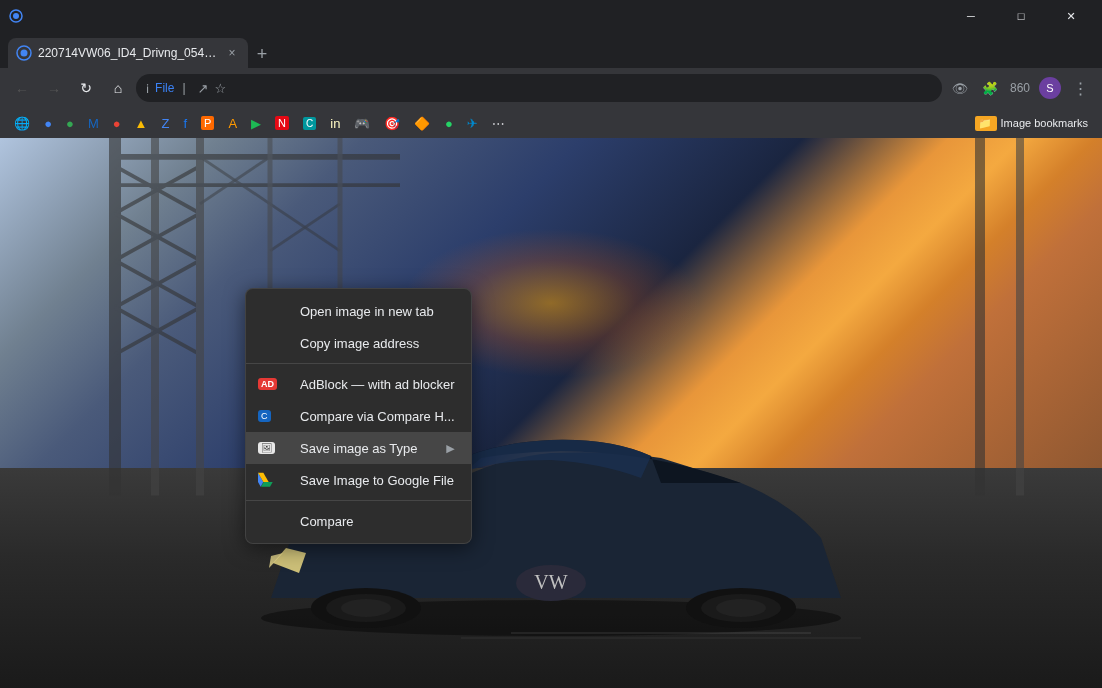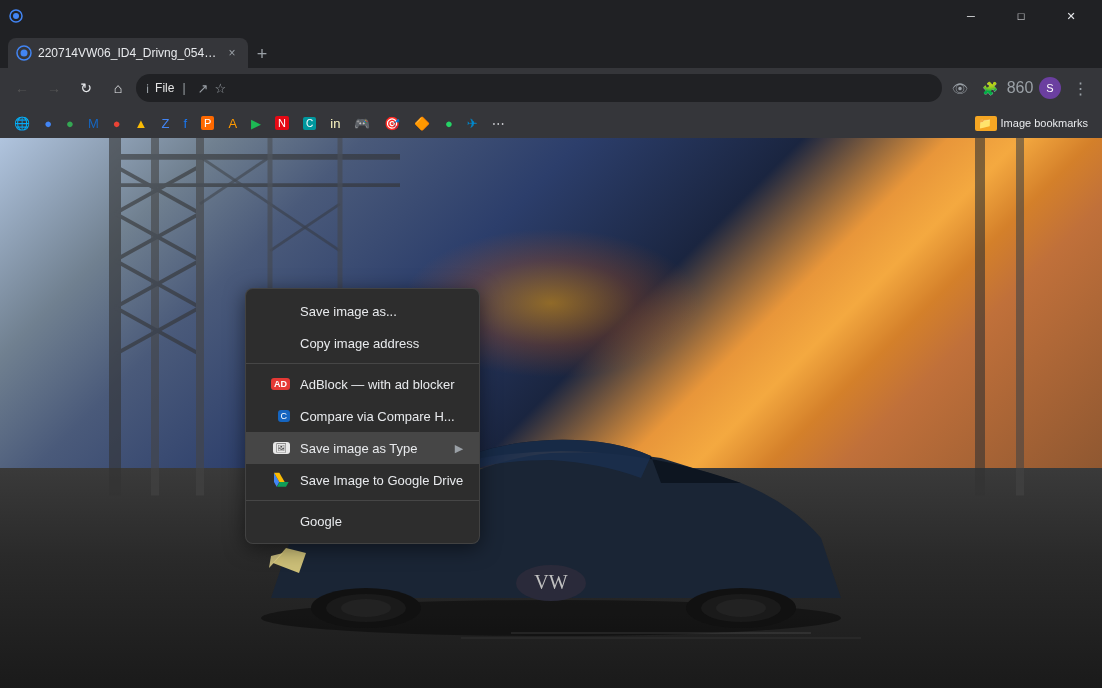--- a/index.html
+++ b/index.html
@@ -191,21 +191,21 @@
       padding: 0 16px 0 12px;
       color: #e8eaed;
       font-size: 13px;
       cursor: pointer;
       gap: 10px;
       position: relative;
     }
     .menu-item.highlighted { background: rgba(255,255,255,0.12); }
     .menu-item-icon {
       width: 32px; height: 18px;
-      display: flex; align-items: center; justify-content: flex-end;
+      display: flex; align-items: center; justify-content: flex-start;
       flex-shrink: 0;
       font-size: 13px;
     }
     .menu-item-label {
       flex: 1;
       white-space: nowrap;
       overflow: hidden;
       text-overflow: ellipsis;
     }
     .menu-item-arrow {
@@ -290,31 +290,31 @@
 </div>
 
 <div class="nav-bar">
   <div class="nav-btn" style="color:#555;">←</div>
   <div class="nav-btn" style="color:#555;">→</div>
   <div class="nav-btn active">↻</div>
   <div class="nav-btn active">⌂</div>
 
   <div class="address-bar">
     <span class="address-icon">ℹ</span>
-    <span style="color:#e5e5e5;font-size:12px;">File</span>
+    <span style="color:#3b82f6;font-size:12px;">File</span>
     <span style="color:#9aa0a6;font-size:12px;margin:0 2px;">|</span>
     <span style="color:#9aa0a6;font-size:13px;margin-left:4px;">↗</span>
     <span style="color:#9aa0a6;font-size:13px;">☆</span>
   </div>
 
   <div class="nav-actions">
     <div class="nav-btn" style="font-size:13px;">👁</div>
     <div class="nav-btn" style="font-size:13px;">🧩</div>
     <div class="nav-btn" style="font-size:10px;position:relative;">
-      <span style="font-size:16px;color:#9aa0a6;">860</span>
+      <span style="font-size:12px;color:#9aa0a6;">860</span>
     </div>
     <div class="nav-btn">
       <div style="width:22px;height:22px;border-radius:50%;background:#6b3fa0;display:flex;align-items:center;justify-content:center;font-size:11px;color:white;">S</div>
     </div>
     <div class="nav-btn" style="font-size:16px;letter-spacing:-1px;">⋮</div>
   </div>
 </div>
 
 <div class="bookmarks-bar">
 
@@ -445,21 +445,21 @@
 
     <line x1="300" y1="295" x2="600" y2="295" stroke="rgba(255,255,255,0.15)" stroke-width="1"></line>
     <line x1="250" y1="300" x2="650" y2="300" stroke="rgba(255,255,255,0.08)" stroke-width="1"></line>
   </svg>
 
   <div style="position:absolute;top:90px;left:50%;transform:translateX(-50%);width:300px;height:150px;background:radial-gradient(ellipse,rgba(255,165,0,0.5) 0%,rgba(255,100,0,0.2) 40%,transparent 70%);border-radius:50%;"></div>
 
   <div class="context-menu">
     <div class="menu-item">
       <span class="menu-item-icon"></span>
-      <span class="menu-item-label">Save image as...</span>
+      <span class="menu-item-label">Open image in new tab</span>
     </div>
     <div class="menu-item">
       <span class="menu-item-icon"></span>
       <span class="menu-item-label">Copy image address</span>
     </div>
     <div class="menu-separator"></div>
     <div class="menu-item">
       <span class="menu-item-icon">
         <span style="background:#e53935;border-radius:3px;color:white;font-size:9px;font-weight:bold;padding:1px 3px;">AD</span>
       </span>
@@ -479,26 +479,26 @@
       <span class="menu-item-arrow">▶</span>
     </div>
     <div class="menu-item">
       <span class="menu-item-icon">
         <svg width="16" height="16" viewBox="0 0 24 24">
           <path d="M4.433 22l4-7H22l-4 7H4.433z" fill="#0f9d58"></path>
           <path d="M0 15l4 7 4-7-8-14-4 7z" fill="#4285f4"></path>
           <path d="M8 1l8 14H8L0 1z" fill="#fbbc04"></path>
         </svg>
       </span>
-      <span class="menu-item-label">Save Image to Google Drive</span>
+      <span class="menu-item-label">Save Image to Google File</span>
     </div>
     <div class="menu-separator"></div>
     <div class="menu-item">
       <span class="menu-item-icon"></span>
-      <span class="menu-item-label">Google</span>
+      <span class="menu-item-label">Compare</span>
     </div>
   </div>
 
   <svg style="position:absolute;top:215px;left:285px;width:180px;height:110px;z-index:60;pointer-events:none;" viewBox="0 0 180 110">
 
     <defs>
       <marker id="arrowhead" markerWidth="12" markerHeight="8" refX="10" refY="4" orient="auto">
         <polygon points="0 0, 12 4, 0 8" fill="#8B4CD8"></polygon>
       </marker>
     </defs>

